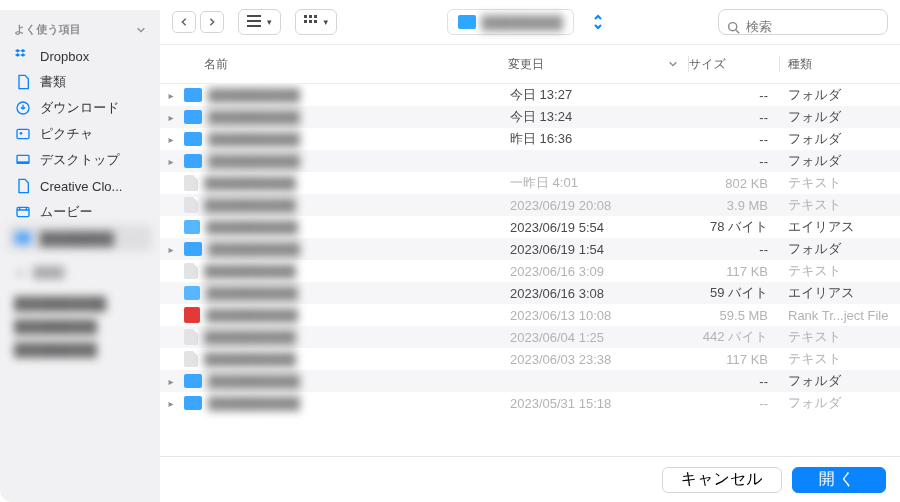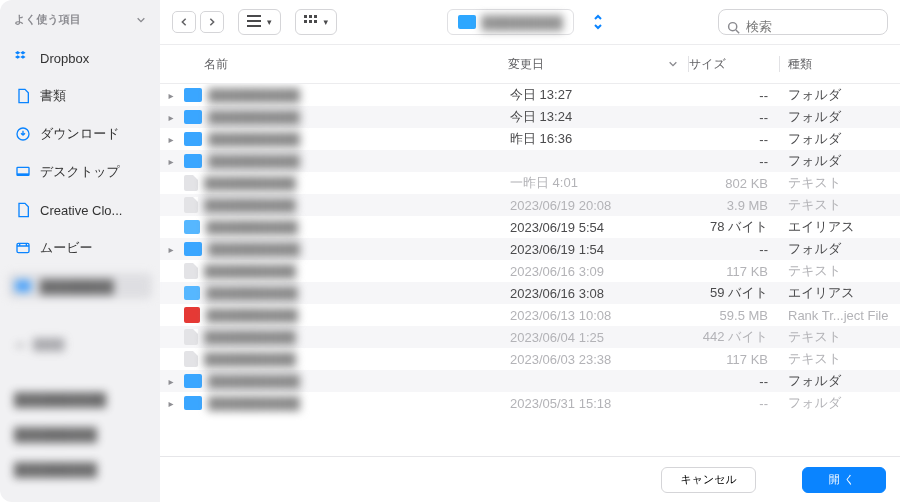--- a/index.html
+++ b/index.html
@@ -1,20 +1,20 @@
 <!DOCTYPE html>
 <html><head>
 <meta charset="utf-8">
 <style>
   * { box-sizing: border-box; margin: 0; padding: 0; }
   html, body { width: 900px; height: 502px; font-family: -apple-system, "Helvetica Neue", Arial, sans-serif; font-size: 13px; color: #2c2c2c; overflow: hidden; background:#fff;}
   .window { display: flex; flex-direction: column; width: 900px; height: 502px; background:#fff; border-radius: 12px; overflow:hidden; }
   .top { display:flex; flex-direction:row; height:100%; min-height:0;}
   
-  .sidebar { width: 160px; background: #f1f1f3; padding: 8px 8px 8px 8px; display:flex; flex-direction:column; gap:12px; }
+  .sidebar { width: 160px; background: #f1f1f3; padding: 8px 8px 8px 8px; display:flex; flex-direction:column; gap:0;margin-top:10px; }
   .sidebar-header { display:flex; align-items:center; justify-content:space-between; color:#8a8a8f; font-size:11px; font-weight:600; padding:4px 6px 6px 6px;}
   .sidebar-item { display:flex; align-items:center; gap:8px; padding:4px 6px; border-radius:5px; font-size:13px; color:#333; }
   .sidebar-item .icon { width:18px; height:18px; display:inline-flex; align-items:center; justify-content:center; color:#0a84ff; }
   .sidebar-item.selected { background:#d7d7db; }
   .sidebar-sep { height:10px; }
   .sidebar-blur { filter: blur(4px); opacity:0.7; }
   
   .main { flex:1; display:flex; flex-direction:column; background:#fff; min-width:0;}
   .toolbar { height:44px; display:flex; align-items:center; gap:14px; padding:0 12px; }
   .navbtns { display:flex; gap:4px; }
@@ -48,21 +48,21 @@
   .ficon.rt { background:#e53935; width:16px; height:16px; border-radius:2px;}
   .ficon.alias { background:#56b7ff; width:16px; height:14px; border-radius:2px; position:relative;}
   .fname { filter: blur(4px); color:#888; white-space:nowrap; overflow:hidden; text-overflow:ellipsis;}
   .cell-date { width:180px; color:#4a4a4c; }
   .row.dim .cell-date { color:#b3b3b7;}
   .cell-size { width:90px; text-align:right; padding-right:12px; color:#4a4a4c; }
   .cell-kind { width:120px; padding-left:8px; color:#4a4a4c; }
   .divider-v { width:1px; height:16px; background:#e2e2e5; }
   
   .footer { height:46px; border-top:1px solid #e6e6e9; display:flex; align-items:center; justify-content:flex-end; gap:10px; padding:0 14px; background:#fff;}
-  .btn { height:26px; padding:0 18px; border-radius:6px; border:1px solid #d5d5d8; background:#fff; display:inline-flex; align-items:center; font-size:11px;margin-left:36px; }
+  .btn { height:26px; padding:0 18px; border-radius:6px; border:1px solid #d5d5d8; background:#fff; display:inline-flex; align-items:center; font-size:16px; }
   .btn.primary { background:#0a84ff; color:#fff; border-color:#0a84ff; padding:0 26px; letter-spacing:4px;}
   .chev { font-size:9px; }
   .mag-icon svg, .chev-icon svg, .sort-icon svg { display:block; }
 </style>
 </head>
 <body>
 
 <div class="window">
   <div class="top">
 
@@ -93,20 +93,29 @@
         <span>書類</span>
       </div>
       <div class="sidebar-item">
         <span class="icon">
             <svg width="16" height="16" viewBox="0 0 24 24">
               <circle cx="12" cy="12" r="9" fill="none" stroke="#0a84ff" stroke-width="2"></circle>
               <path d="M12 7v7m0 0l-3-3m3 3l3-3" fill="none" stroke="#0a84ff" stroke-width="2"></path>
             </svg>
           </span>
         <span>ダウンロード</span>
+      </div>
+      <div class="sidebar-item">
+        <span class="icon">
+            <svg width="16" height="16" viewBox="0 0 24 24">
+              <rect x="3" y="5" width="18" height="14" rx="2" fill="none" stroke="#0a84ff" stroke-width="2"></rect>
+              <circle cx="9" cy="11" r="2" fill="#0a84ff"></circle>
+            </svg>
+          </span>
+        <span>ピクチャ</span>
       </div>
       <div class="sidebar-item">
         <span class="icon">
             <svg width="16" height="16" viewBox="0 0 24 24">
               <rect x="3" y="5" width="18" height="12" rx="1" fill="none" stroke="#0a84ff" stroke-width="2"></rect>
               <rect x="3" y="14" width="18" height="3" fill="#0a84ff"></rect>
             </svg>
           </span>
         <span>デスクトップ</span>
       </div>

